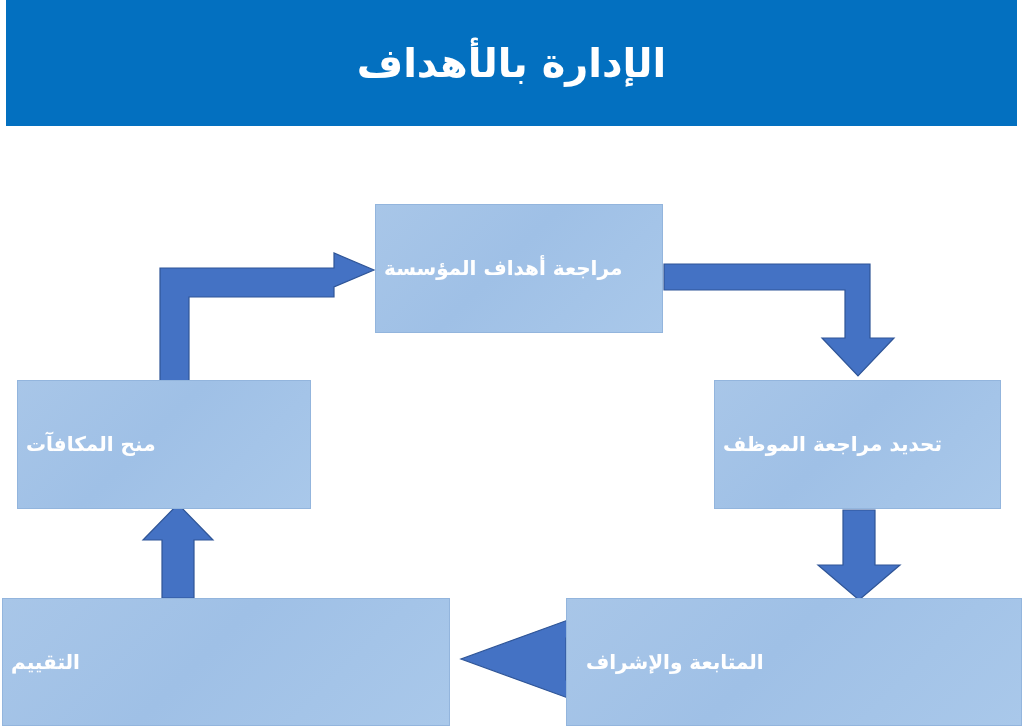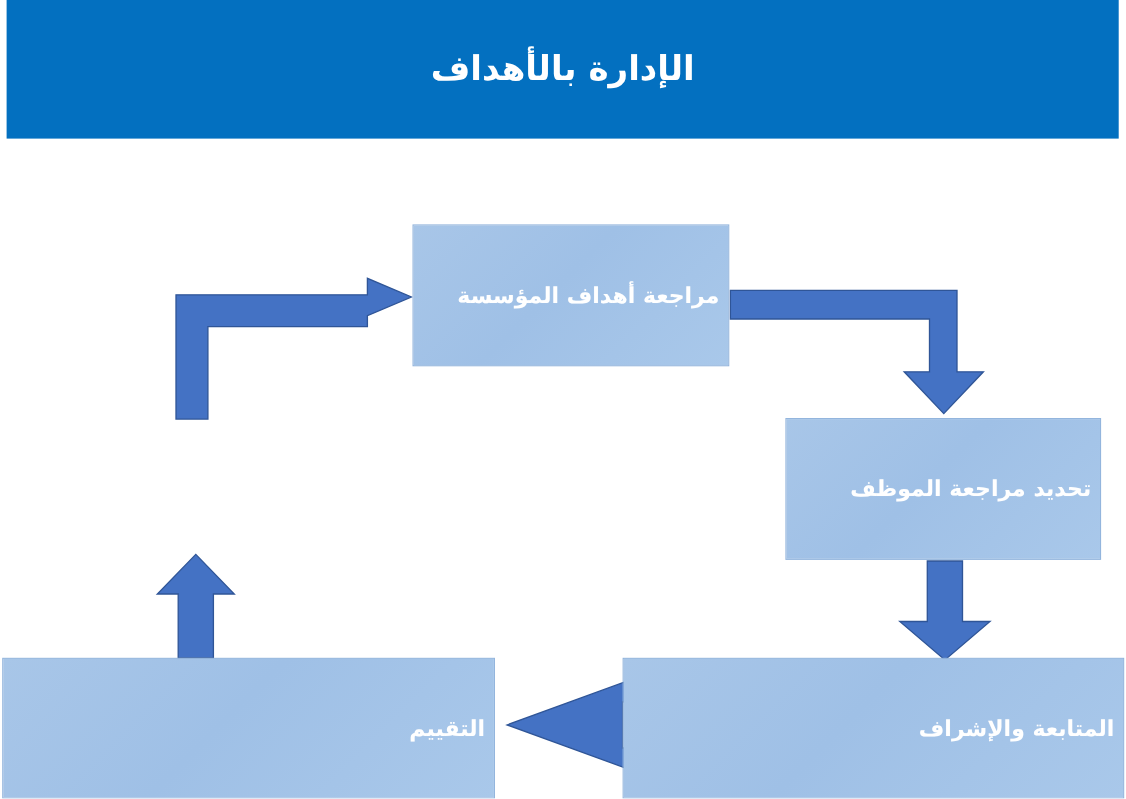--- a/index.html
+++ b/index.html
@@ -19,52 +19,52 @@
   
   #header-banner {
     position:absolute;
     left:6px; top:0px;
     width:1011px; height:126px;
     background:#0370C0;
     display:flex; align-items:center; justify-content:center;
   }
   #header-title {
     color:#ffffff;
-    font-size:31px;
+    font-size:40px;
     font-weight:bold;
     letter-spacing:0.5px;
     line-height:1.1;
     text-align:center;
     direction:rtl;
   }
 
   
   .proc-box {
     position:absolute;
     background:linear-gradient(135deg,#a8c6e8 0%,#9fc0e6 45%,#a9c8ea 100%);
     border:1px solid #93b5dd;
     display:flex;
     align-items:center;
-    justify-content:flex-start;
+    justify-content:flex-end;
     direction:rtl;
   }
   .proc-label {
     color:#ffffff;
     font-size:20px;
     font-weight:bold;
     text-align:center;
     direction:rtl;
     padding:0 8px;
     line-height:1.25;
     text-shadow:0 0 1px rgba(255,255,255,0.25);
   }
 
   #box-review   { left:375px; top:204px;  width:288px; height:129px; }
   #box-employee { left:714px; top:380px;  width:287px; height:129px; }
-  #box-follow   { left:566px; top:598px;  width:456px; height:128px; }
+  #box-follow   { left:566px; top:598px;  width:456px; height:128px;padding-left:11px; }
   #box-evaluate { left:2px;   top:598px;  width:448px; height:128px; }
   #box-reward   { left:17px;  top:380px;  width:294px; height:129px; }
 
   
   #arrow-layer {
     position:absolute;
     left:0; top:0;
     width:1024px; height:726px;
     pointer-events:none;
   }
@@ -106,14 +106,17 @@
   </div>
 
   <div class="proc-box" id="box-follow">
     <span class="proc-label">المتابعة والإشراف</span>
   </div>
 
   <div class="proc-box" id="box-evaluate">
     <span class="proc-label">التقييم</span>
   </div>
 
+  <div class="proc-box" id="box-reward">
+    <span class="proc-label">منح المكافآت</span>
+  </div>
 
 </div>
 
 </body></html>

